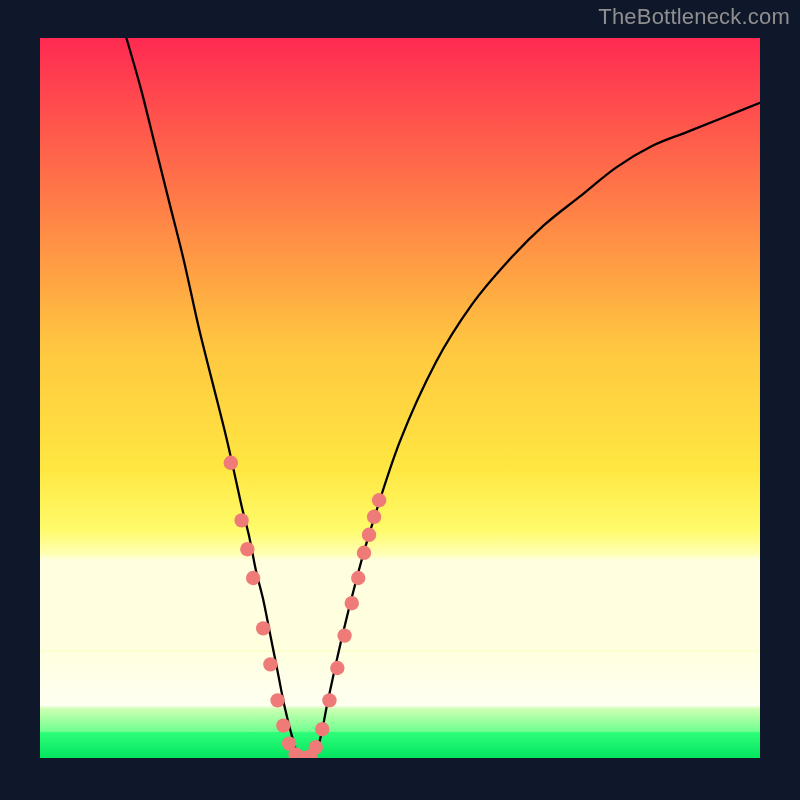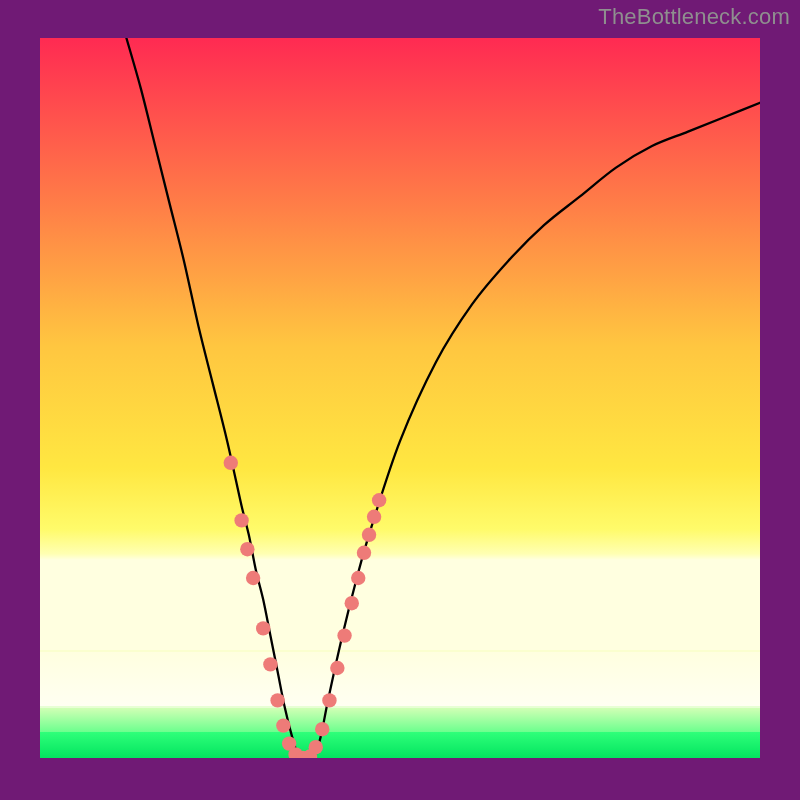--- a/index.html
+++ b/index.html
@@ -9,21 +9,21 @@
     height: 800px;
     background: #000000;
     overflow: hidden;
   }
   .frame {
     position: absolute;
     left: 0;
     top: 0;
     width: 800px;
     height: 800px;
-    background: #701a75;
+    background: #0f172a;
   }
   .watermark {
     position: absolute;
     top: 4px;
     right: 10px;
     font-family: Arial, Helvetica, sans-serif;
     font-size: 22px;
     color: #8f8f8f;
     letter-spacing: 0.2px;
   }

